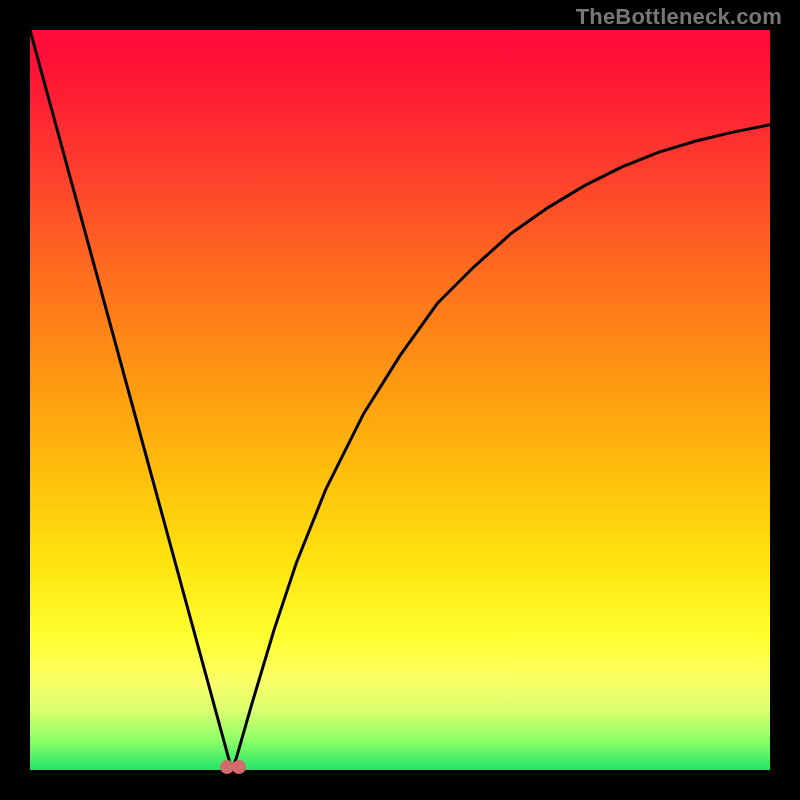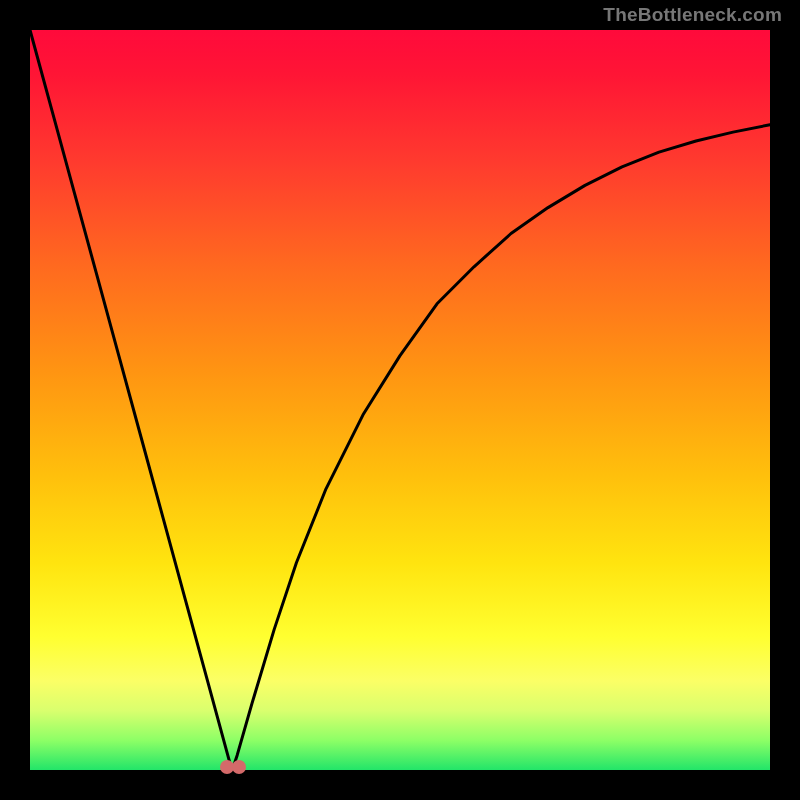--- a/index.html
+++ b/index.html
@@ -37,21 +37,21 @@
       #fbff66 88%,
       #d9ff6e 92%,
       #8dff66 96%,
       #22e569 100%
     );
   }
   .watermark {
     position: absolute;
     top: 4px;
     right: 18px;
-    font-size: 19px;
+    font-size: 22px;
     font-weight: 600;
     color: #777;
     letter-spacing: 0.2px;
     user-select: none;
   }
   svg.curve {
     position: absolute;
     left: 0;
     top: 0;
     width: 740px;

